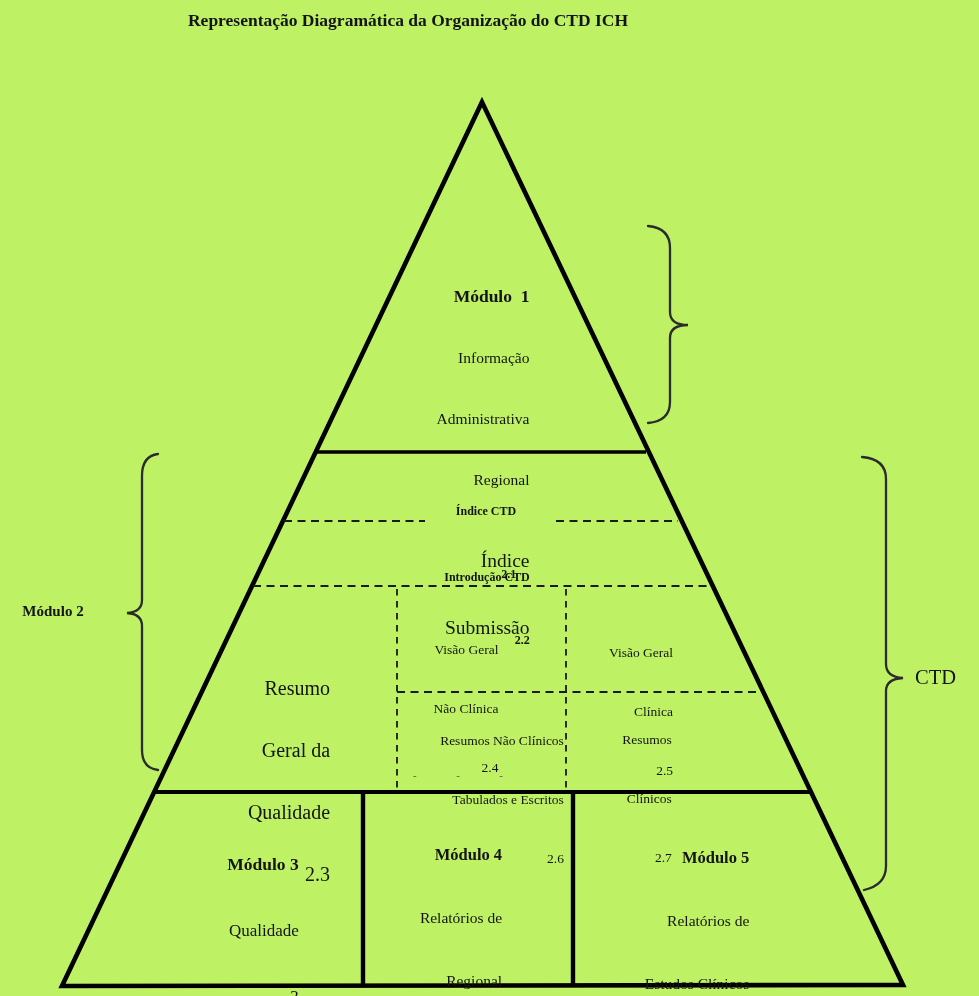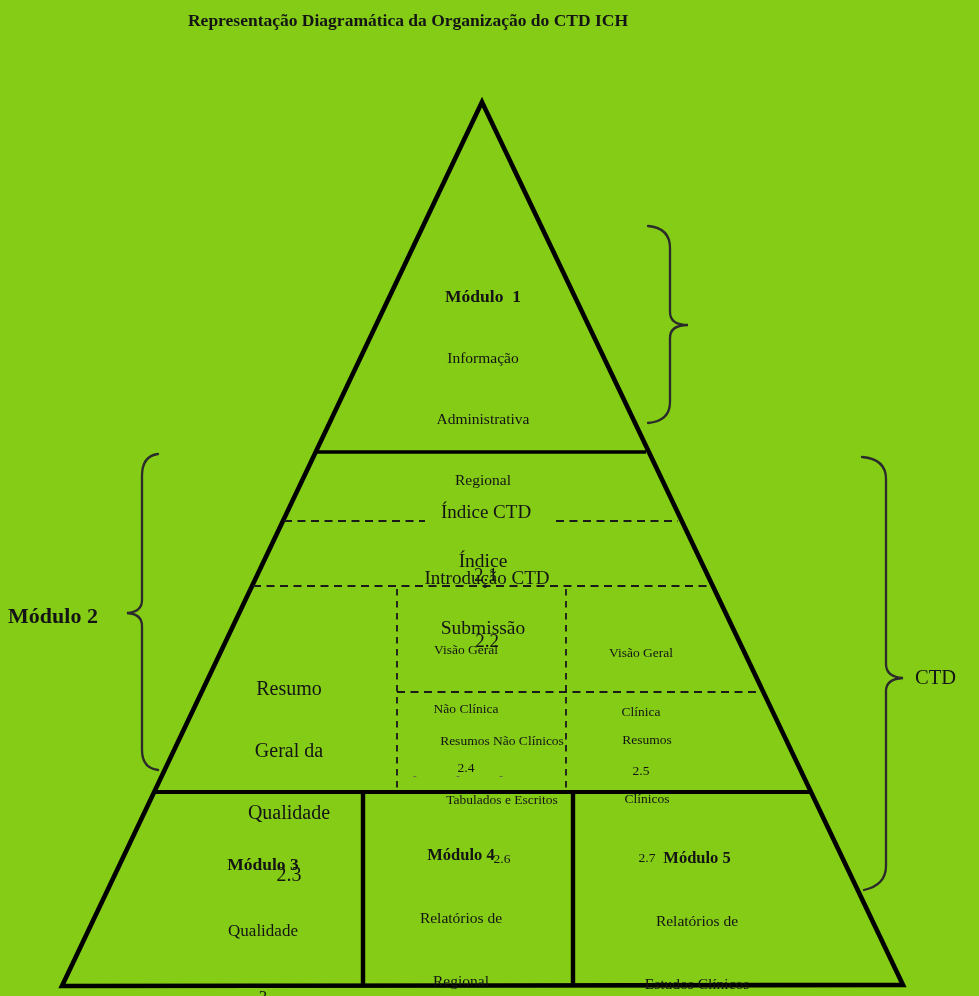--- a/index.html
+++ b/index.html
@@ -1,47 +1,47 @@
 <!DOCTYPE html>
 <html><head>
 <meta charset="utf-8">
 <style>
   html,body{margin:0;padding:0;background:#ffffff;}
   #stage{
     position:relative;
     width:979px;height:996px;
-    background:#84cc16;
+    background:#bef264;
     font-family:"Liberation Serif", serif;
     color:#141414;
     overflow:hidden;
   }
   #shapes{position:absolute;left:0;top:0;}
   .t{
     position:absolute;
     transform:translateX(-50%);
     text-align:center;
     white-space:pre;
     color:#141414;
   }
-  .t div{margin:0;}
+  .t div{margin:0;text-align:right;}
   .left-anchor{transform:none;text-align:left;}
   
   .title-line{font-size:17.5px;font-weight:bold;}
   .m1-title{font-size:17.5px;font-weight:bold;line-height:26px;}
   .m1-line{font-size:15.5px;line-height:25px;}
   .m1-big{font-size:19.5px;line-height:31px;}
-  .c21{font-size:19px;line-height:27px;}
+  .c21{font-size:12px;line-height:27px;font-weight:bold;}
   .c23{font-size:20px;line-height:26px;}
   .cell-sm{font-size:13.5px;line-height:22.8px;}
   .m3-title{font-size:17.5px;font-weight:bold;line-height:30.5px;}
   .m3-line{font-size:17px;line-height:30.5px;}
   .m45-title{font-size:16.5px;font-weight:bold;line-height:27px;}
   .m45-line{font-size:15.5px;line-height:27px;}
   .bracket-text{font-size:20.5px;}
-  .mod2-label{font-size:22px;font-weight:bold;}
+  .mod2-label{font-size:15px;font-weight:bold;}
   .clipped{font-size:11px;color:#555;word-spacing:14px;letter-spacing:2px;}
 </style>
 </head>
 <body>
 
 <div id="stage">
 
   <svg id="shapes" width="979" height="996" viewBox="0 0 979 996">
 
     <path d="M 482 102 L 62 986 L 903 985 Z" fill="none" stroke="#000000" stroke-width="4.6" stroke-linejoin="miter"></path>

